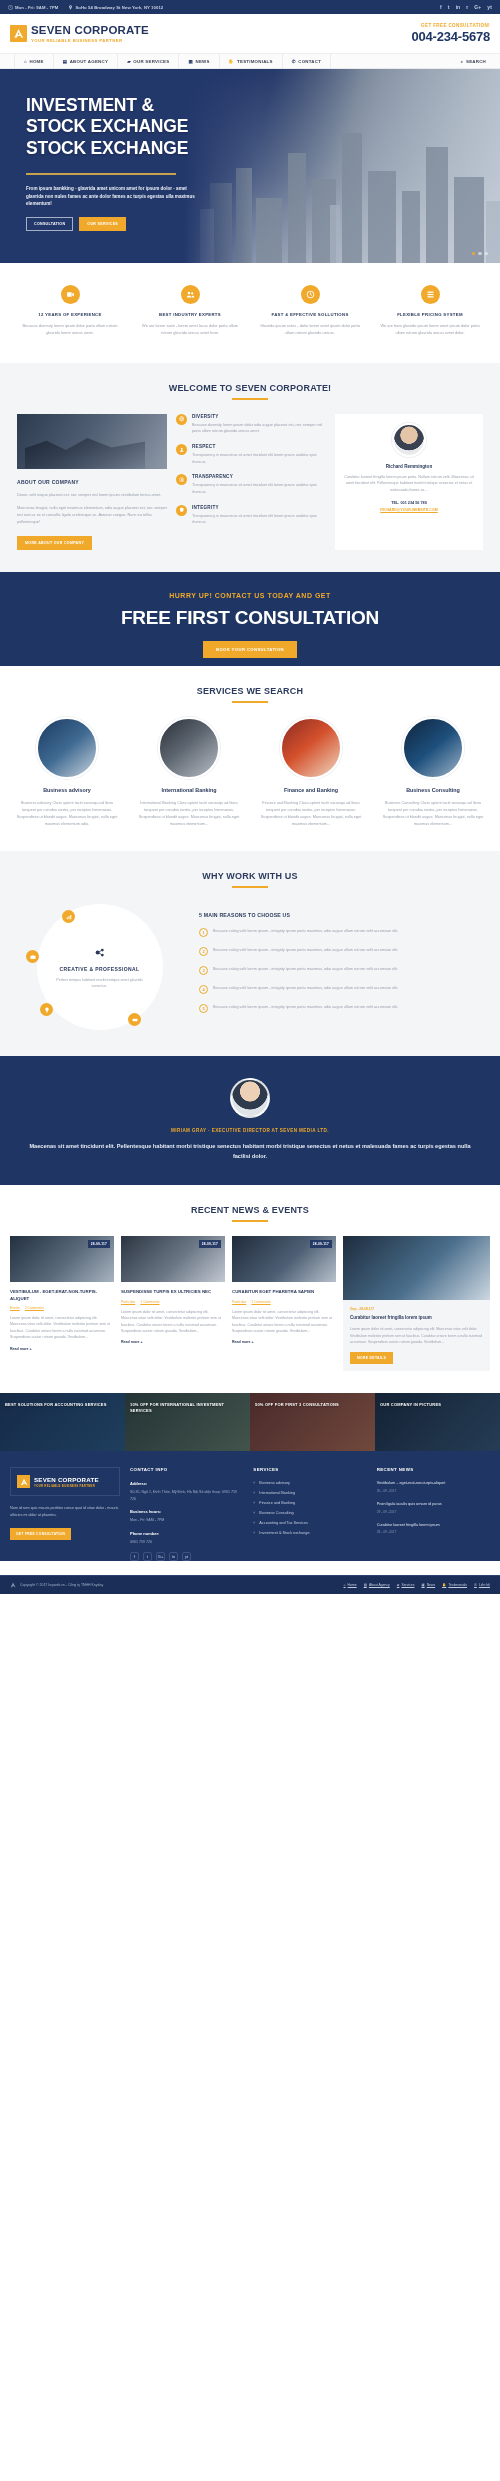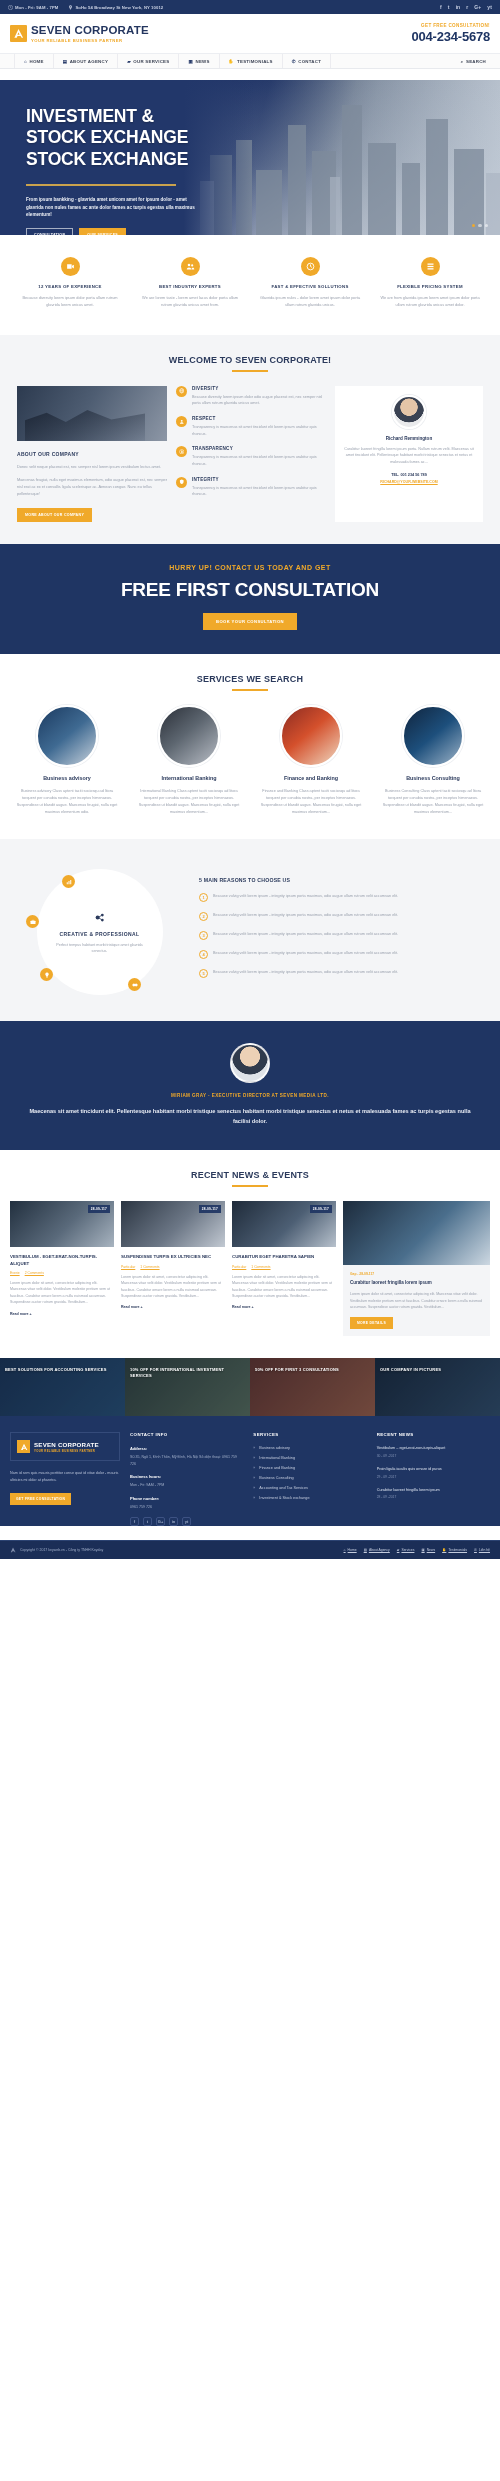--- a/index.html
+++ b/index.html
@@ -66,23 +66,22 @@
     font-size: 4.4px; font-weight: bold; color: #3d4455; letter-spacing: .25px;
     padding: 0 9px; height: 100%; border-right: 1px solid #ececf0;
   }
   .nav-item:first-child { border-left: 1px solid #ececf0; }
   .nav-item .ni { color: #2a3d6b; font-size: 4.5px; }
   .nav-search { margin-left: auto; display: flex; align-items: center; gap: 2.5px;
     font-size: 4.4px; font-weight: bold; color: #3d4455; letter-spacing: .25px;}
 
   
   .hero {
-    position: relative; height: 155px; overflow: hidden;
+    position: relative; height: 194px; overflow: hidden;
     background: linear-gradient(100deg,#253a66 0%,#253a66 46%,#53627c 58%,#8d99a8 72%,#b9c2cc 100%);
-    margin-top: 11px;
   }
   .hero .sky {
     position: absolute; inset: 0;
     background:
       linear-gradient(180deg, rgba(150,165,185,.0) 0%, rgba(190,200,212,.25) 55%, rgba(205,212,222,.55) 100%),
       linear-gradient(105deg, #24386a 0%, #24386a 42%, rgba(36,56,106,.86) 50%, rgba(120,134,155,.55) 66%, rgba(196,205,216,.85) 100%);
   }
   .hero .city {
     position: absolute; right: 0; bottom: 0; width: 300px; height: 150px;
     opacity: .9;
@@ -158,21 +157,21 @@
     width: 34px; height: 34px; border-radius: 50%; margin: 0 auto 7px;
     background: radial-gradient(circle at 50% 34%, #e4c5a8 0 34%, #3a4252 36% 60%, #e9eaec 62% 100%);
     border: 2px solid #fff; box-shadow: 0 0 0 1px #eceef1;
   }
   .wel-right .nm { font-size: 4.6px; font-weight: bold; color: #2b3a5c; margin-bottom: 5px; }
   .wel-right .qt { font-size: 3.75px; color: #9aa1ae; line-height: 1.8; }
   .wel-right .tel { font-size: 3.8px; font-weight: bold; color: #2b3a5c; margin-top: 7px; }
   .wel-right .mail { font-size: 3.6px; font-weight: bold; color: #f0a92a; margin-top: 3px; text-decoration: underline; }
 
   
-  .consult { background: #1f3563; text-align: center; padding: 20px 0 24px; }
+  .consult { background: #1f3563; text-align: center; padding: 20px 0 8px; }
   .consult .k { font-size: 7px; font-weight: bold; color: #f0a92a; letter-spacing: .5px; }
   .consult .b { font-size: 19px; font-weight: bold; color: #fff; margin-top: 8px; letter-spacing: -.2px; }
   .consult a.btn {
     display: inline-block; margin-top: 12px; background: #f0a92a; color: #fff;
     font-size: 4.2px; font-weight: bold; letter-spacing: .4px; padding: 6px 13px; text-decoration: none;
   }
 
   
   .services { background: #fff; padding: 20px 0 24px; }
   .svc-row { display: flex; padding: 0 10px; gap: 8px; margin-top: 6px; }
@@ -567,20 +566,24 @@
       </div>
       <div class="svc s4">
         <div class="ph"></div>
         <h4>Business Consulting</h4>
         <p>Business Consulting Class aptent taciti sociosqu ad litora torquent per conubia nostra, per inceptos himenaeos. Suspendisse ut blandit augue. Maecenas feugiat, nulla eget maximus elementum...</p>
       </div>
     </div>
   </div>
 
   <div class="why">
+    <div class="sec-head">
+      <h2>WHY WORK WITH US</h2>
+      <div class="u"></div>
+    </div>
     <div class="why-row">
       <div class="why-left">
         <div class="ring">
           <svg class="rico" viewBox="0 0 24 24" fill="#2b3a5c">
             <circle cx="9" cy="12" r="3.2"></circle>
               <circle cx="16.5" cy="8" r="2.2"></circle>
               <circle cx="16.5" cy="16" r="2.2"></circle>
             <path d="M11 11.2l4-2.4M11 12.8l4 2.4" stroke="#2b3a5c" stroke-width="1.3"></path>
           </svg>
           <div class="rt">CREATIVE &amp; PROFESSIONAL</div>

